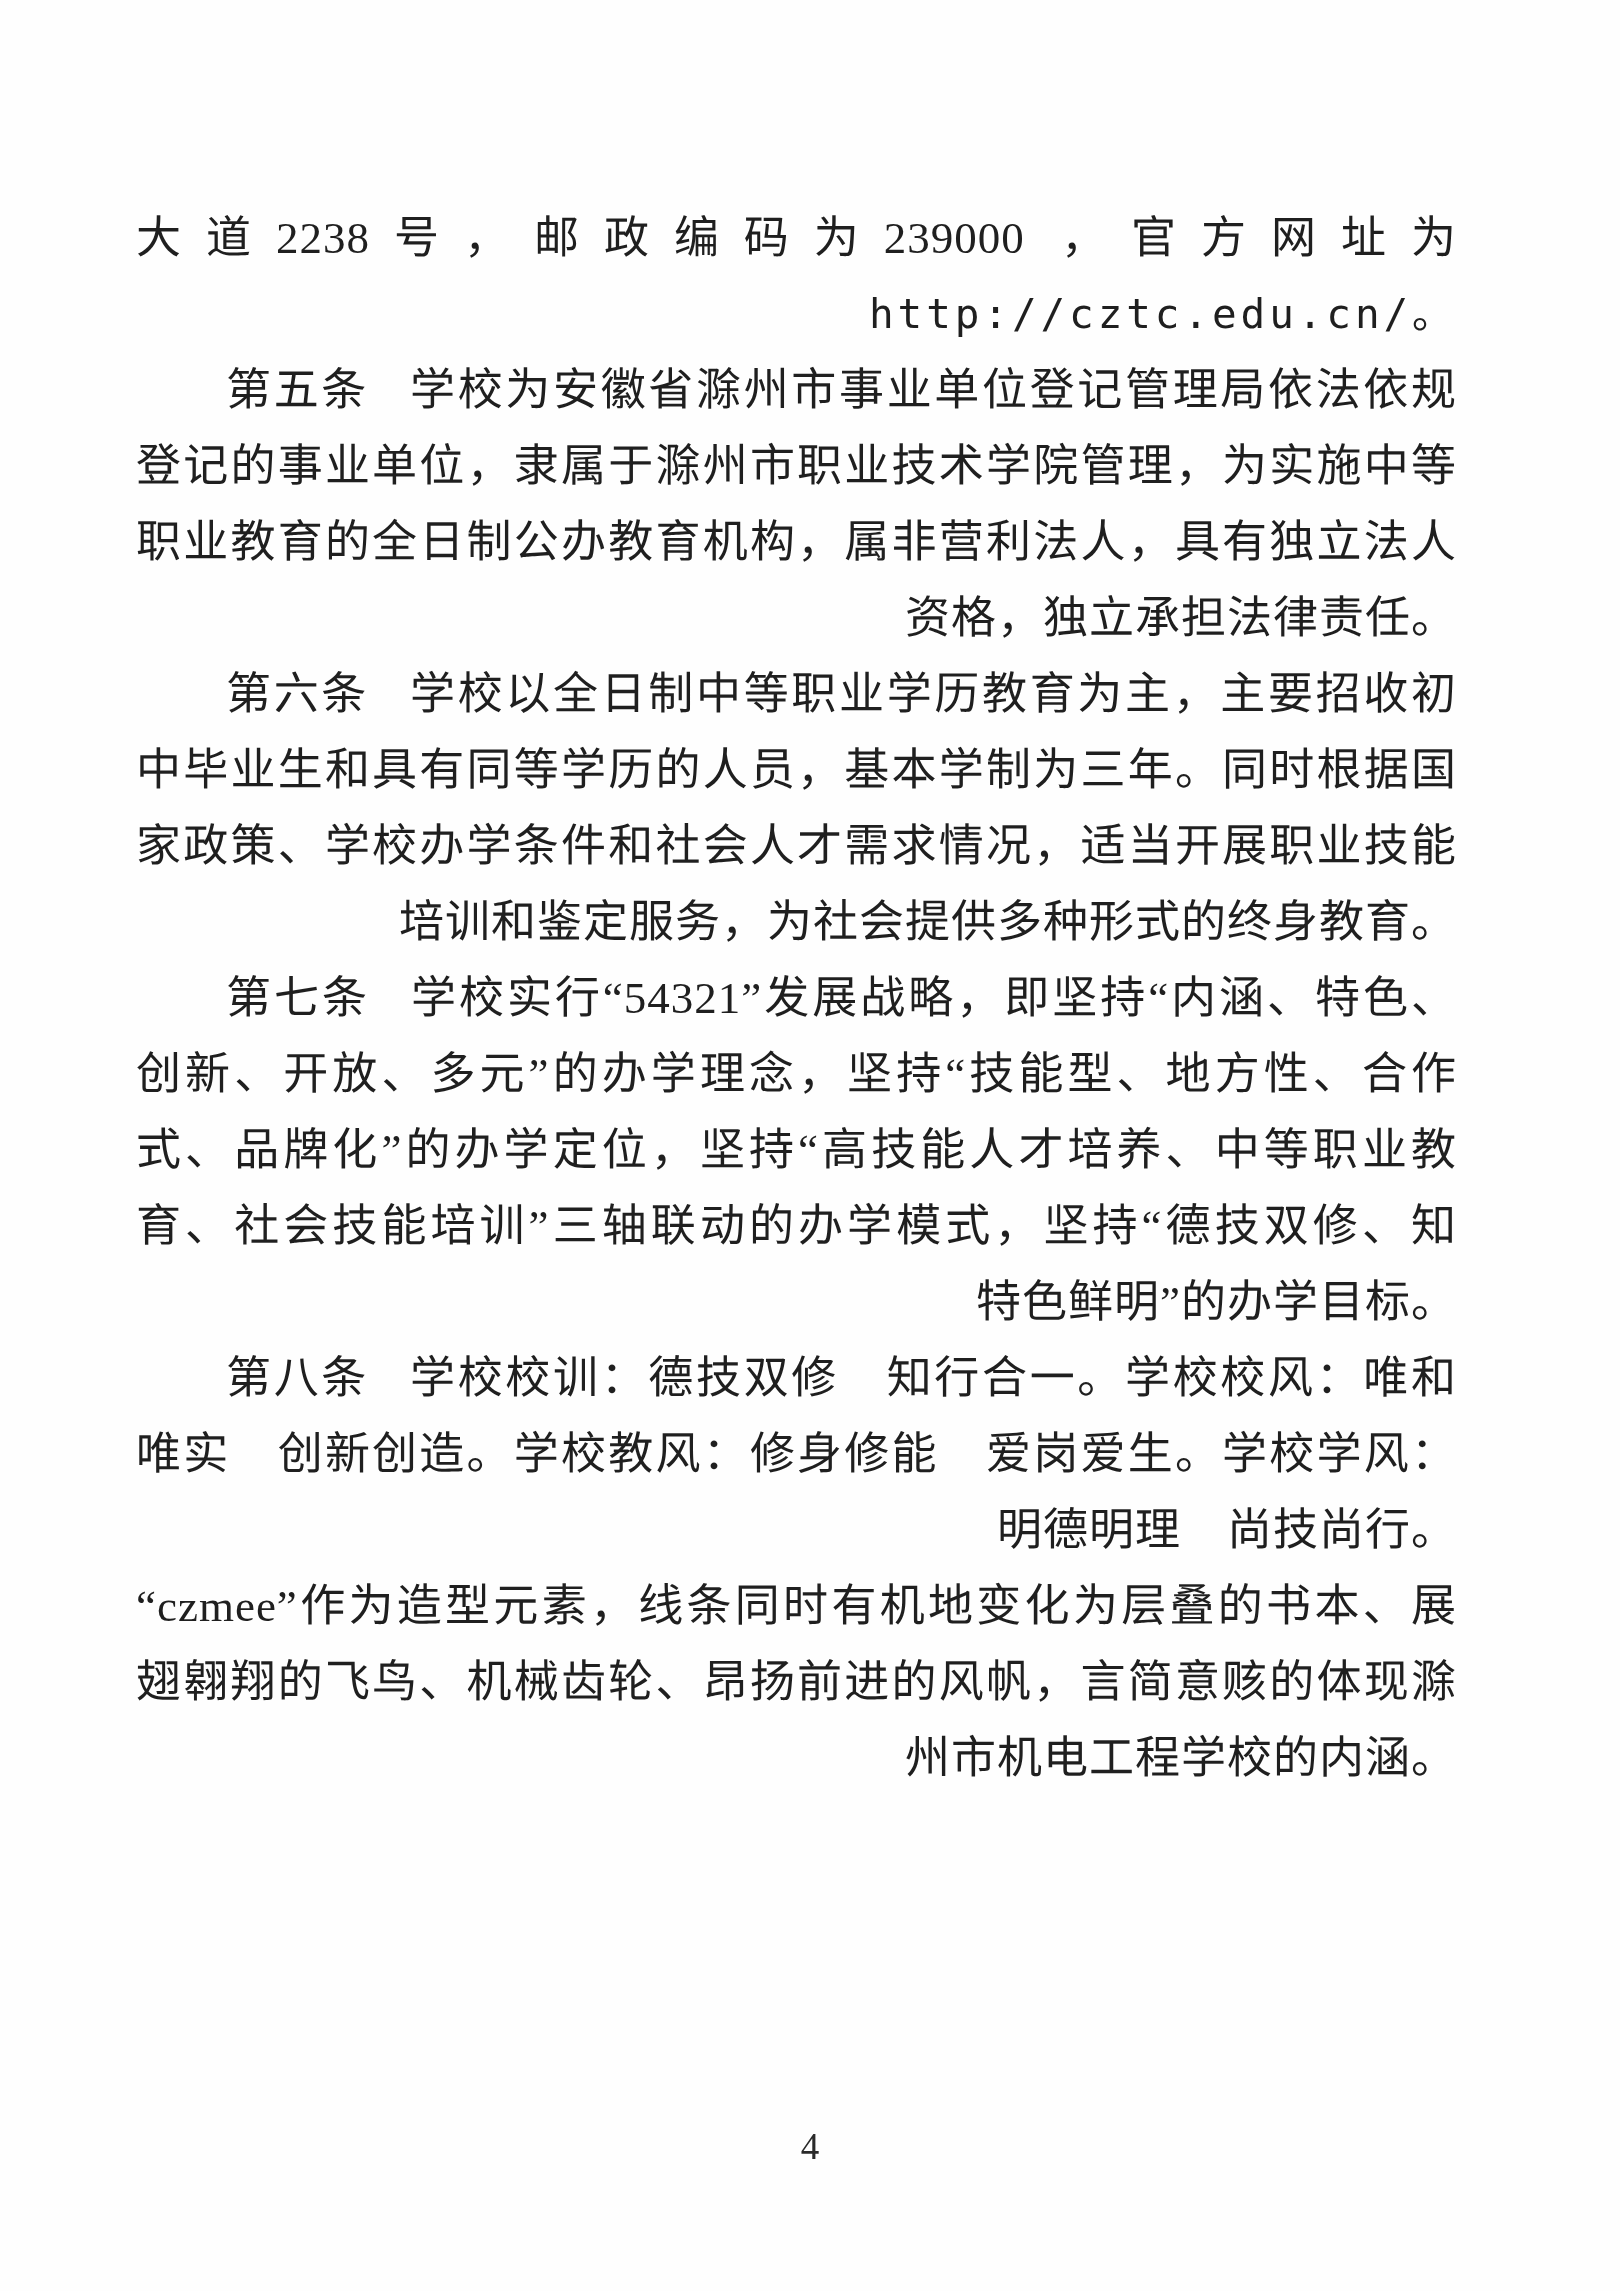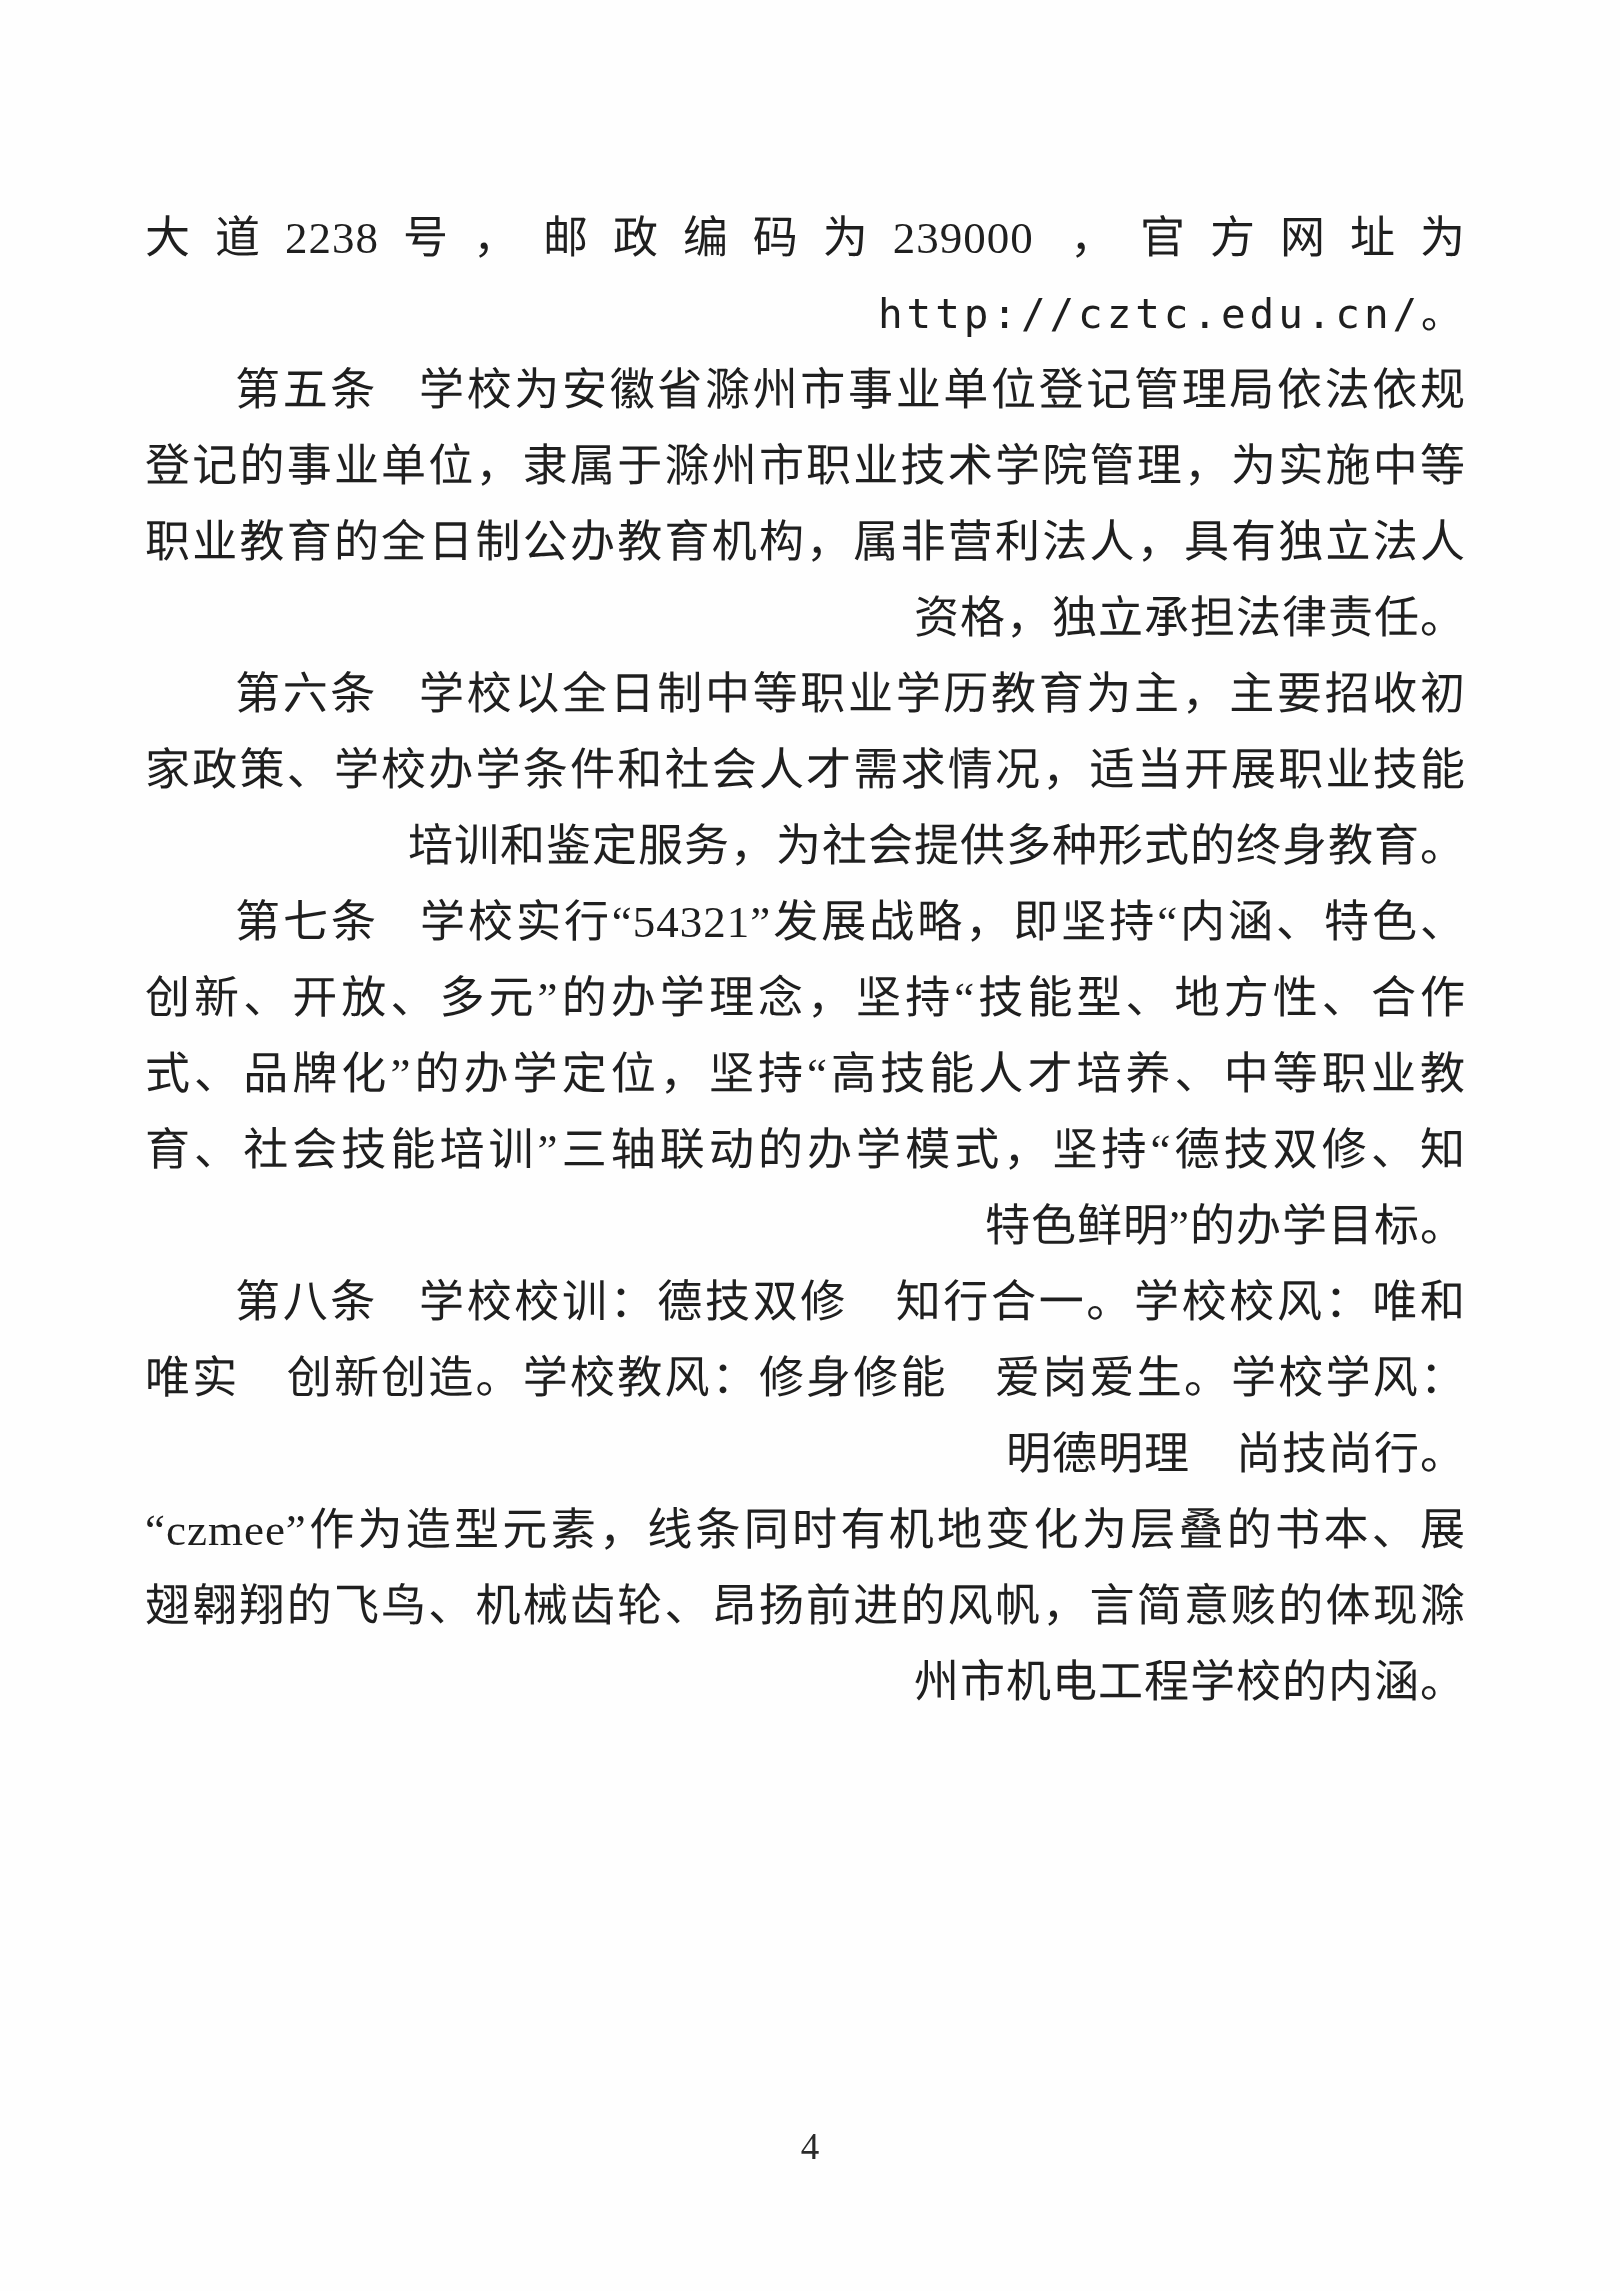--- a/index.html
+++ b/index.html
@@ -12,21 +12,21 @@
     width: 1620px;
     height: 2292px;
     margin: 0 auto;
     background: #fefefe;
     color: #1f1f1f;
     font-family: "Liberation Serif", "DejaVu Serif", serif;
     overflow: hidden;
   }
   .textblock {
     position: absolute;
-    left: 145px;
+    left: 136px;
     top: 200px;
     width: 1321px;
   }
   .line {
     height: 76px;
     line-height: 76px;
     font-size: 45px;
     text-align: right;
     letter-spacing: 1px;
   }
@@ -75,20 +75,21 @@
     <div class="line j ind"><span class="art">第五条</span><span>学校为安徽省滁州市事业单位登记管理局依法依规</span></div>
 
     <div class="line j"><span>登记的事业单位，隶属于滁州市职业技术学院管理，为实施中等</span></div>
 
     <div class="line j"><span>职业教育的全日制公办教育机构，属非营利法人，具有独立法人</span></div>
 
     <div class="line"><span>资格，独立承担法律责任。</span></div>
 
     <div class="line j ind"><span class="art">第六条</span><span>学校以全日制中等职业学历教育为主，主要招收初</span></div>
 
+    <div class="line j"><span>中毕业生和具有同等学历的人员，基本学制为三年。同时根据国</span></div>
 
     <div class="line j"><span>家政策、学校办学条件和社会人才需求情况，适当开展职业技能</span></div>
 
     <div class="line"><span>培训和鉴定服务，为社会提供多种形式的终身教育。</span></div>
 
     <div class="line j ind"><span class="art">第七条</span><span>学校实行“54321”发展战略，即坚持“内涵、特色、</span></div>
 
     <div class="line j"><span>创新、开放、多元”的办学理念，坚持“技能型、地方性、合作</span></div>
 
     <div class="line j"><span>式、品牌化”的办学定位，坚持“高技能人才培养、中等职业教</span></div>

